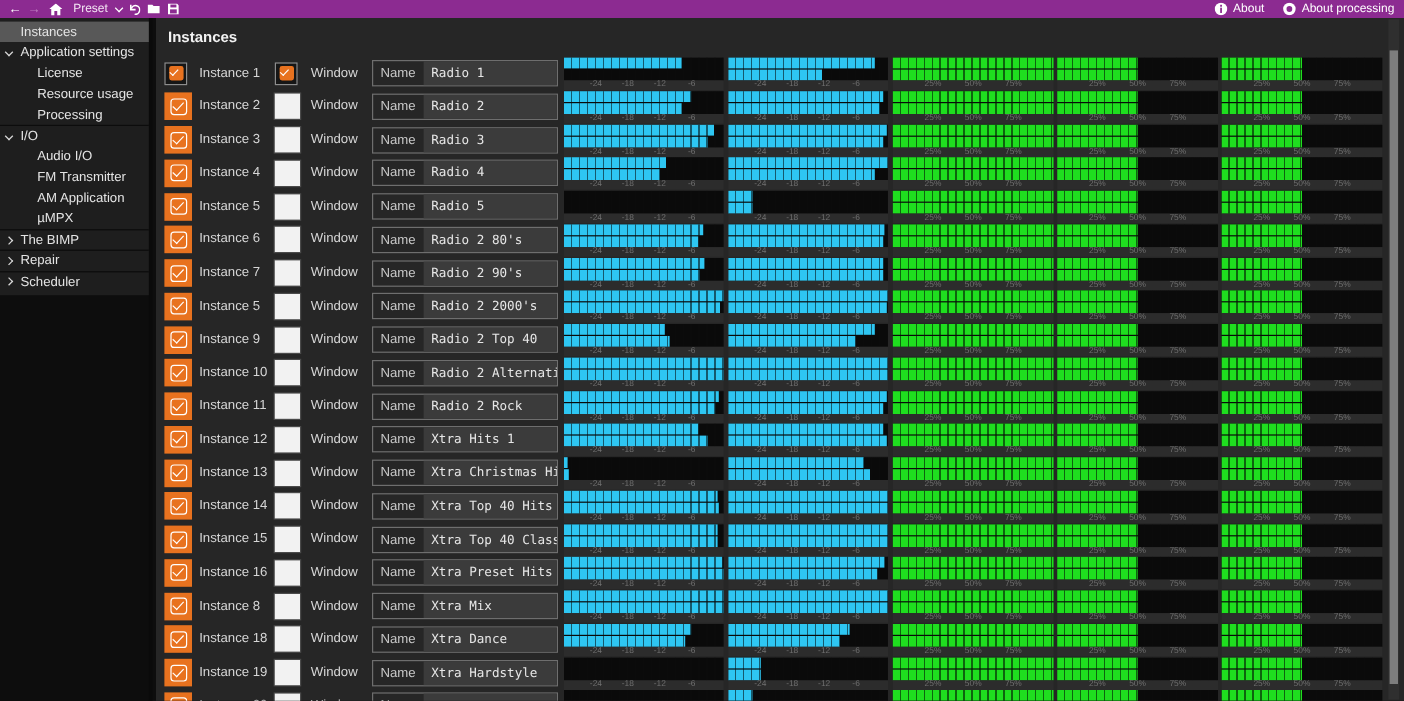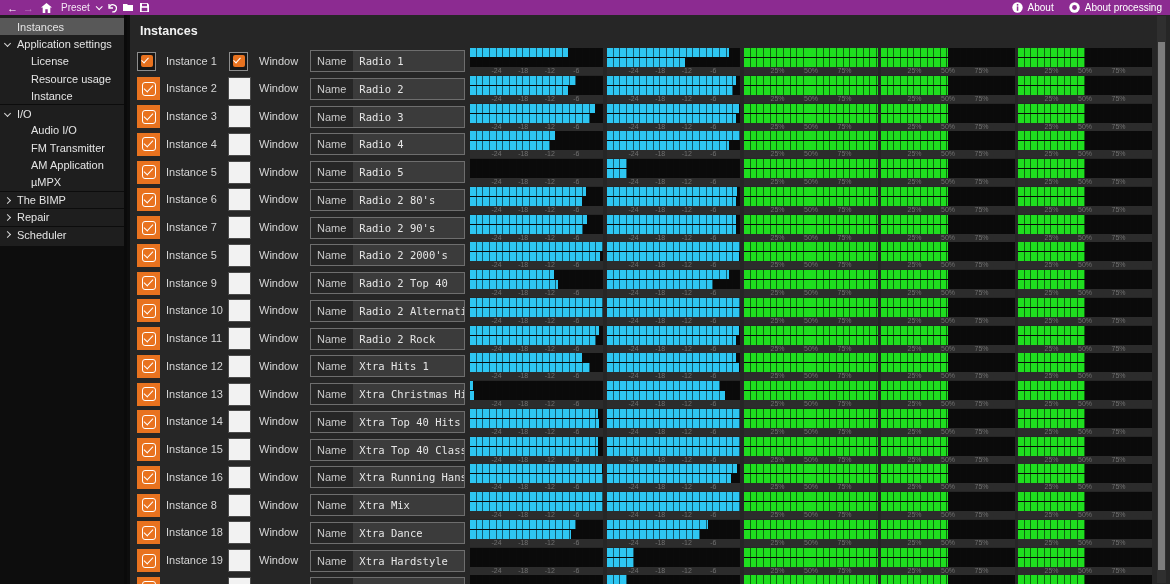--- a/index.html
+++ b/index.html
@@ -146,21 +146,21 @@
         </span>
         <span class="side-lbl lvl0">Application settings</span>
       </div>
       <div class="side-item">
         <span class="side-lbl lvl1">License</span>
       </div>
       <div class="side-item">
         <span class="side-lbl lvl1">Resource usage</span>
       </div>
       <div class="side-item">
-        <span class="side-lbl lvl1">Instance</span>
+        <span class="side-lbl lvl1">Processing</span>
       </div>
       <div class="side-item div-top">
         <span class="side-chev">
           <span class="c down"></span>
         </span>
         <span class="side-lbl lvl0">I/O</span>
       </div>
       <div class="side-item">
         <span class="side-lbl lvl1">Audio I/O</span>
       </div>
@@ -1345,21 +1345,21 @@
         <span class="cb cb-big" style="left: 7px;">
           <span class="inner">
             <span class="cbcheck"></span>
           </span>
         </span>
         <span class="row-lbl lbl-instance">Instance 16</span>
         <span class="cb cb-unchecked" style="left: 99px;"></span>
         <span class="row-lbl lbl-window">Window</span>
         <div class="namebox">
           <span class="name-lbl">Name</span>
-          <span class="name-val">Xtra Running Hans</span>
+          <span class="name-val">Xtra Preset Hits</span>
         </div>
         <div class="meter" style="left: 340px; width: 133px;">
           <div class="bars">
             <div class="bar t" style="width: 99%; background: rgb(46, 198, 242);"></div>
             <div class="bar b" style="width: 100%; background: rgb(46, 198, 242);"></div>
             <div class="gridov"></div>
           </div>
           <div class="ticks">
             <span class="tick" style="left: 20%;">-24</span>
             <span class="tick" style="left: 40%;">-18</span>

